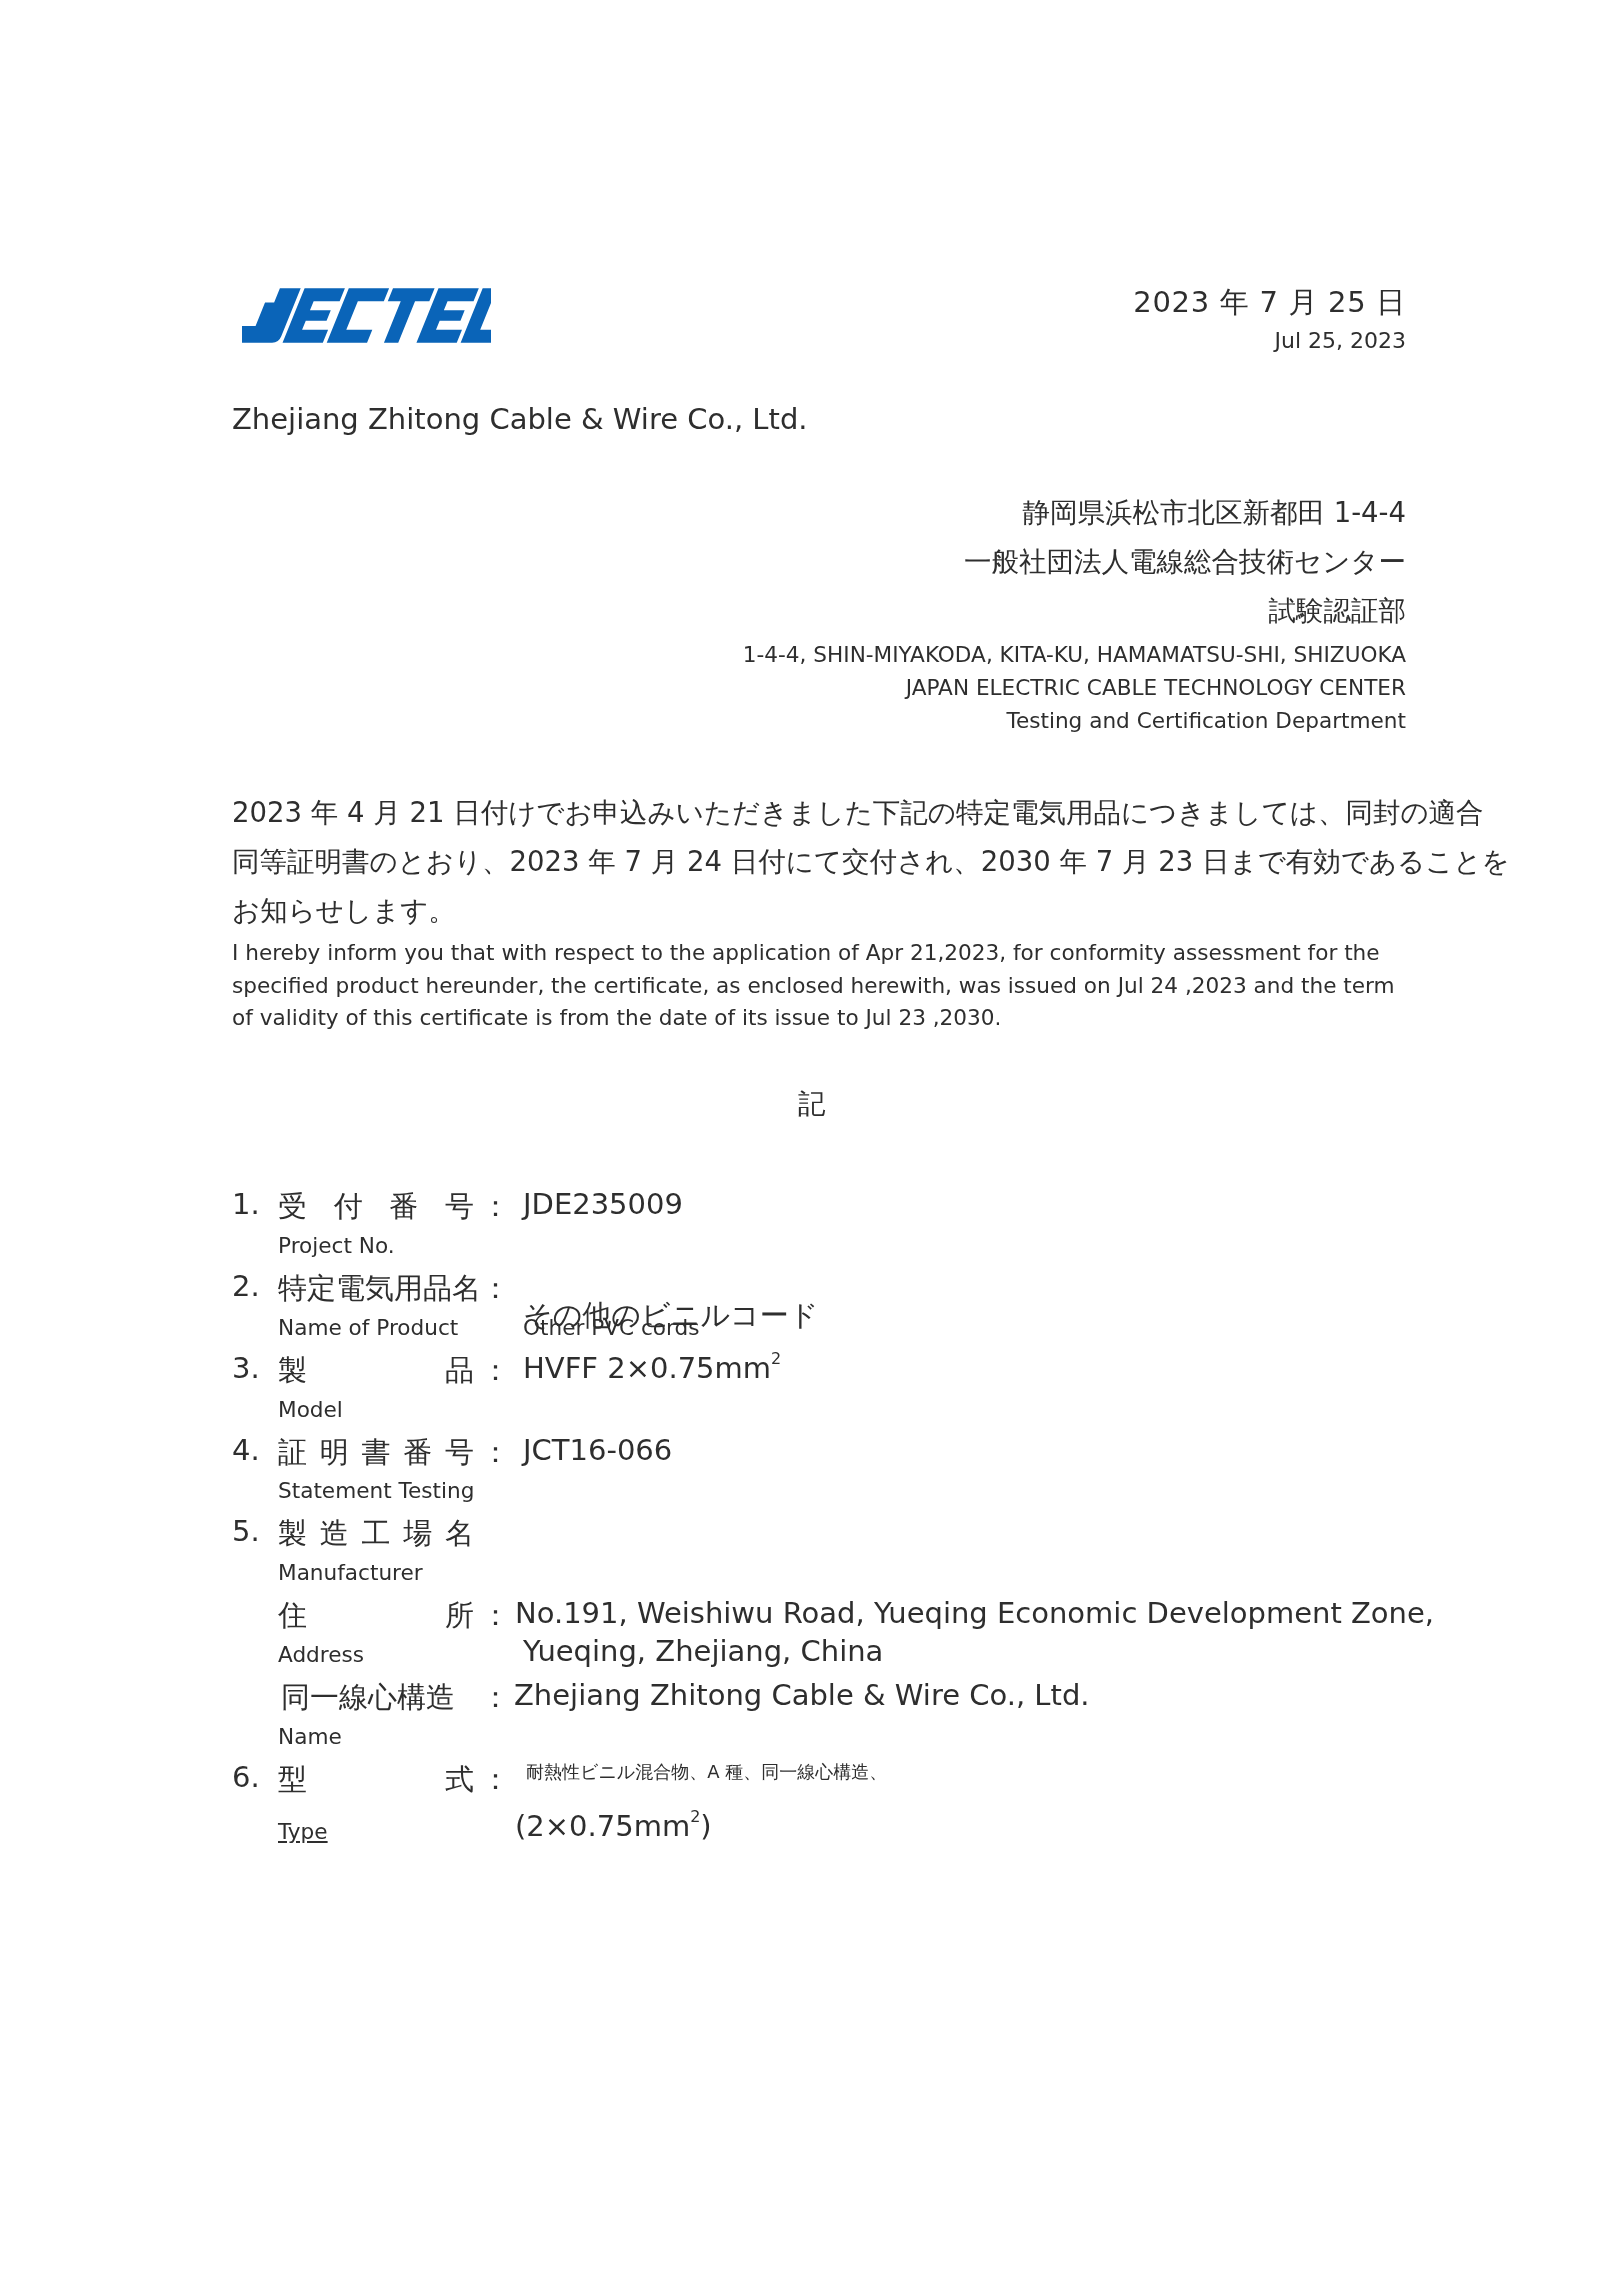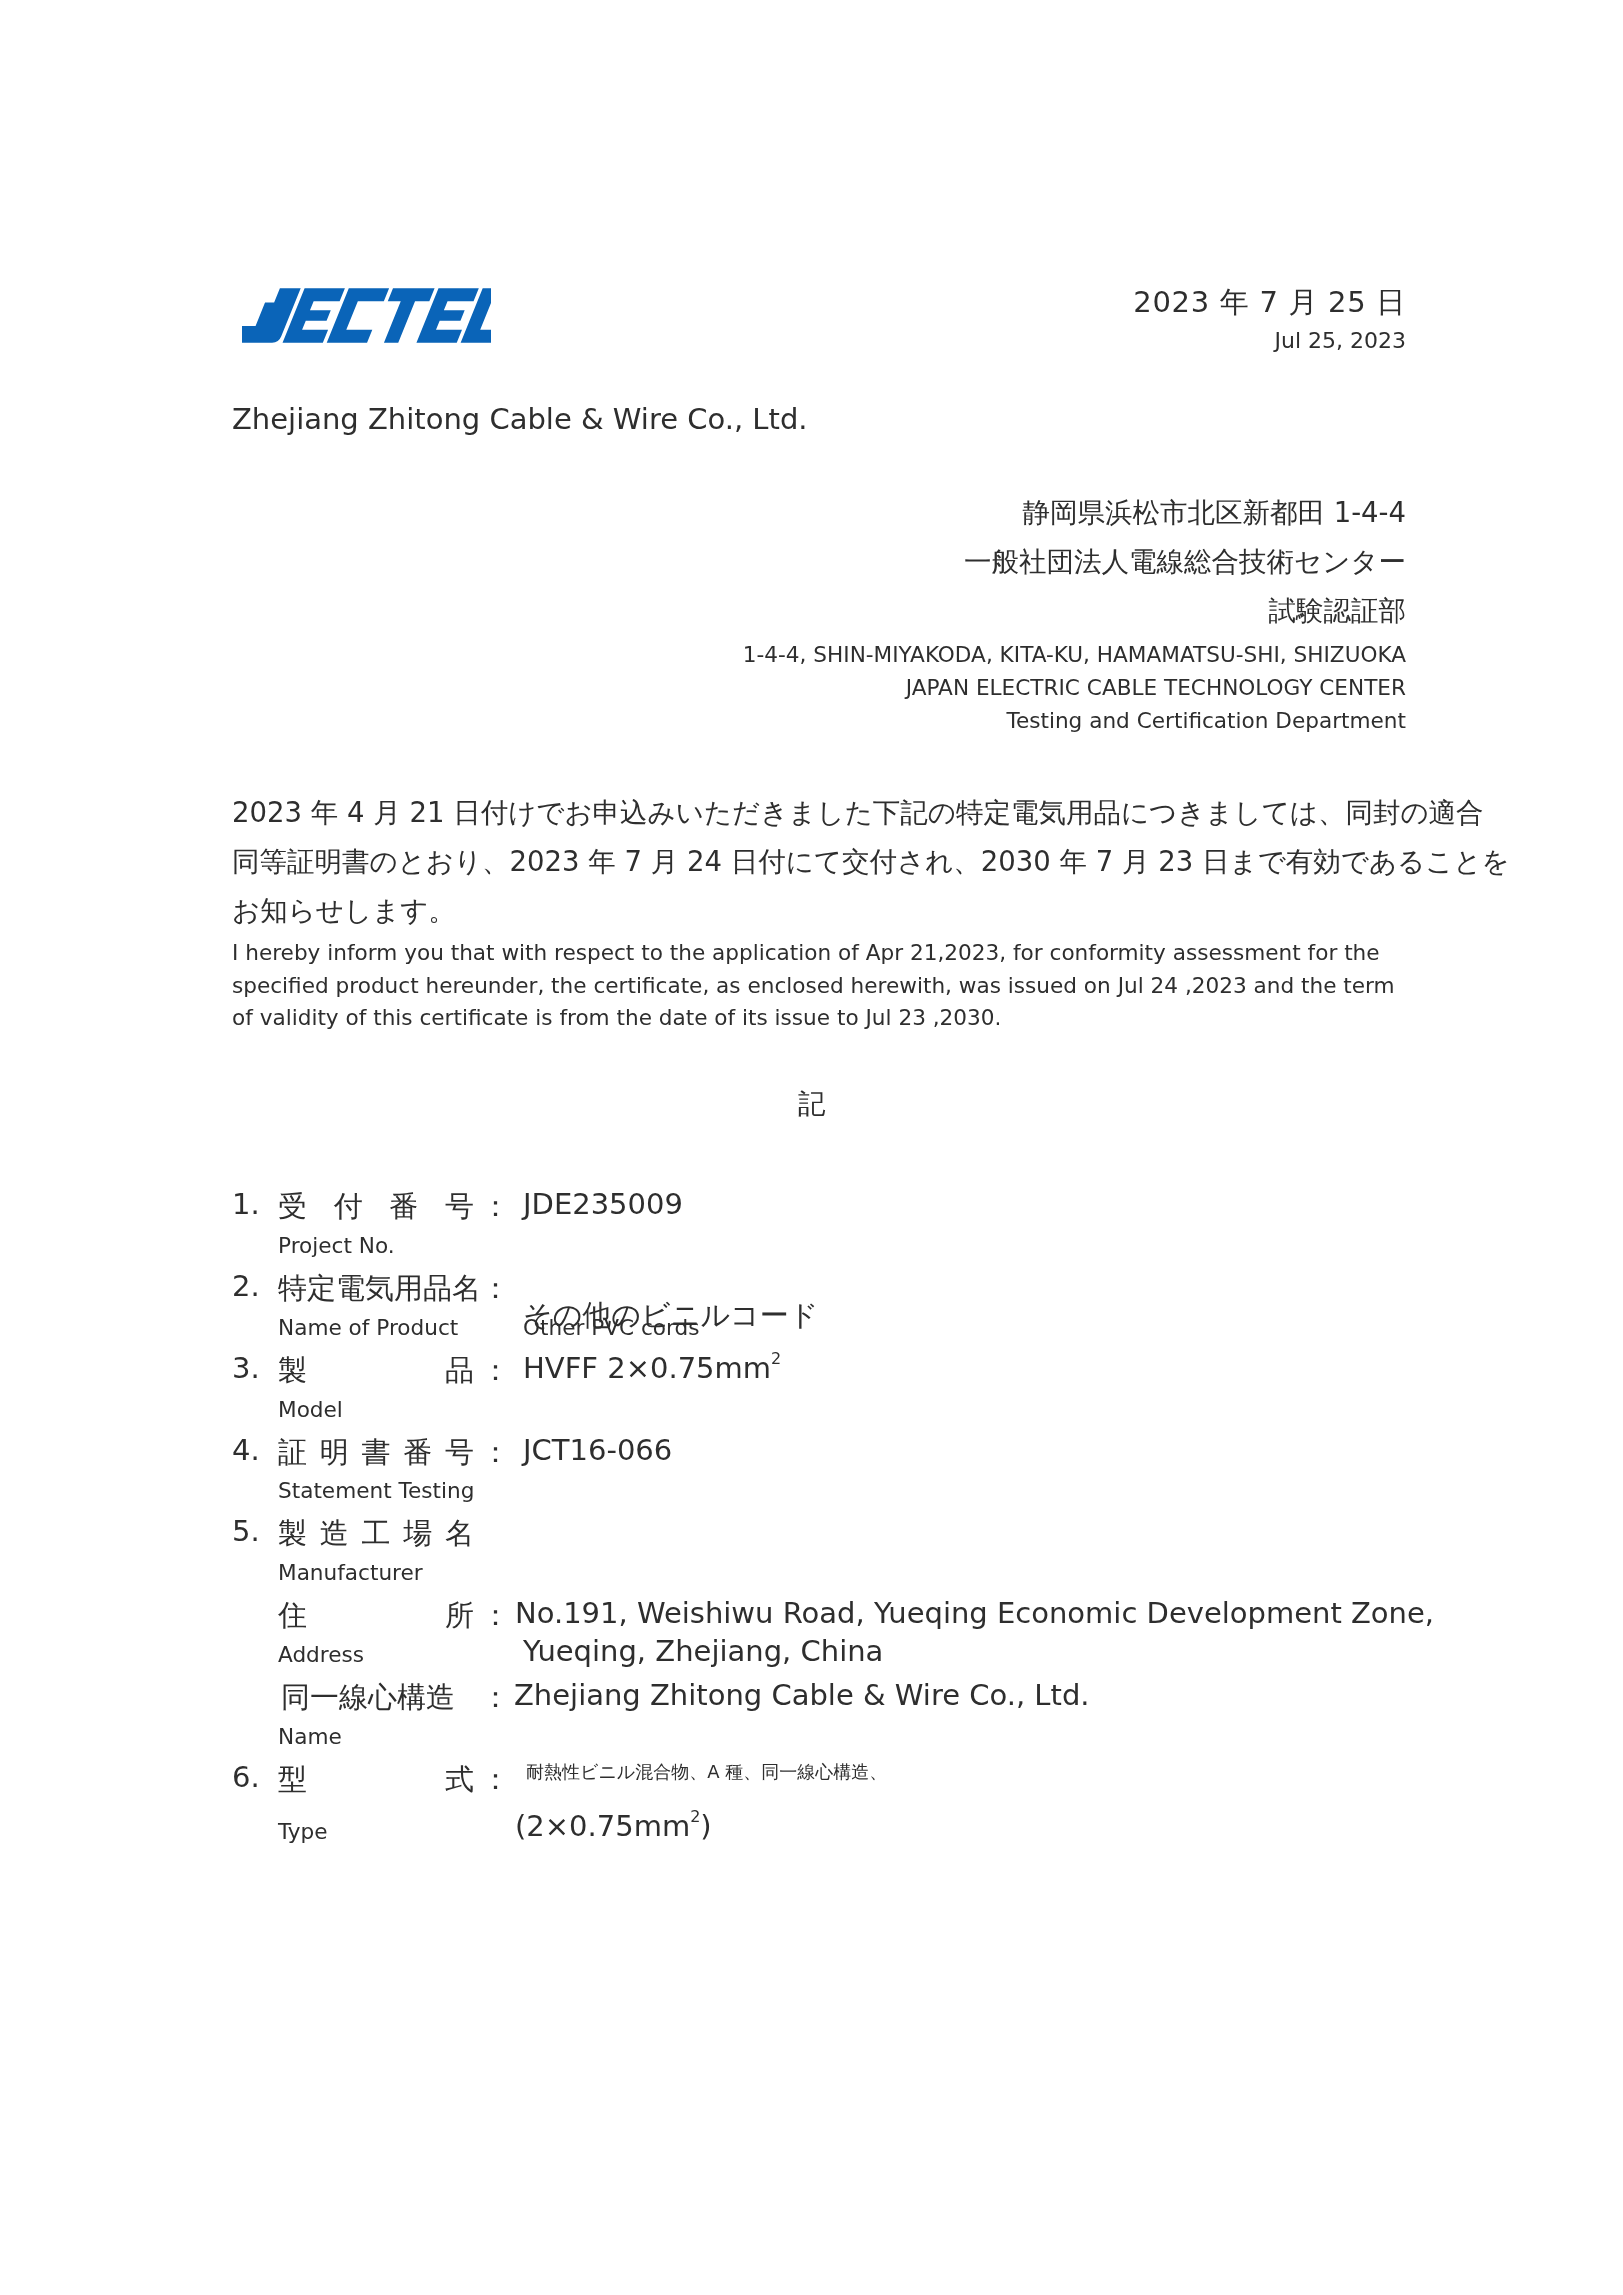--- a/index.html
+++ b/index.html
@@ -153,14 +153,14 @@
 <div class="abs num" style="left:232px; top:1760px;">6.</div>
 <div class="abs label-jp spread" style="left:278px; top:1760px;">
   <span>型</span>
   <span>式</span>
 </div>
 <div class="abs colon" style="left:481px; top:1760px;">：</div>
 <div class="abs value" style="left:526px; top:1760px; font-size:18px;">耐熱性ビニル混合物、A 種、同一線心構造、</div>
 <div class="abs value" style="left:515px; top:1809px;">
   <span>(2×0.75mm</span><sup>2</sup><span>)</span>
 </div>
-<div class="abs label-en" style="left:278px; top:1819px;">Type</div>
+<div class="abs label-en" style="left:278px; top:1819px;text-decoration:underline;">Type</div>
 
 
 </body></html>

